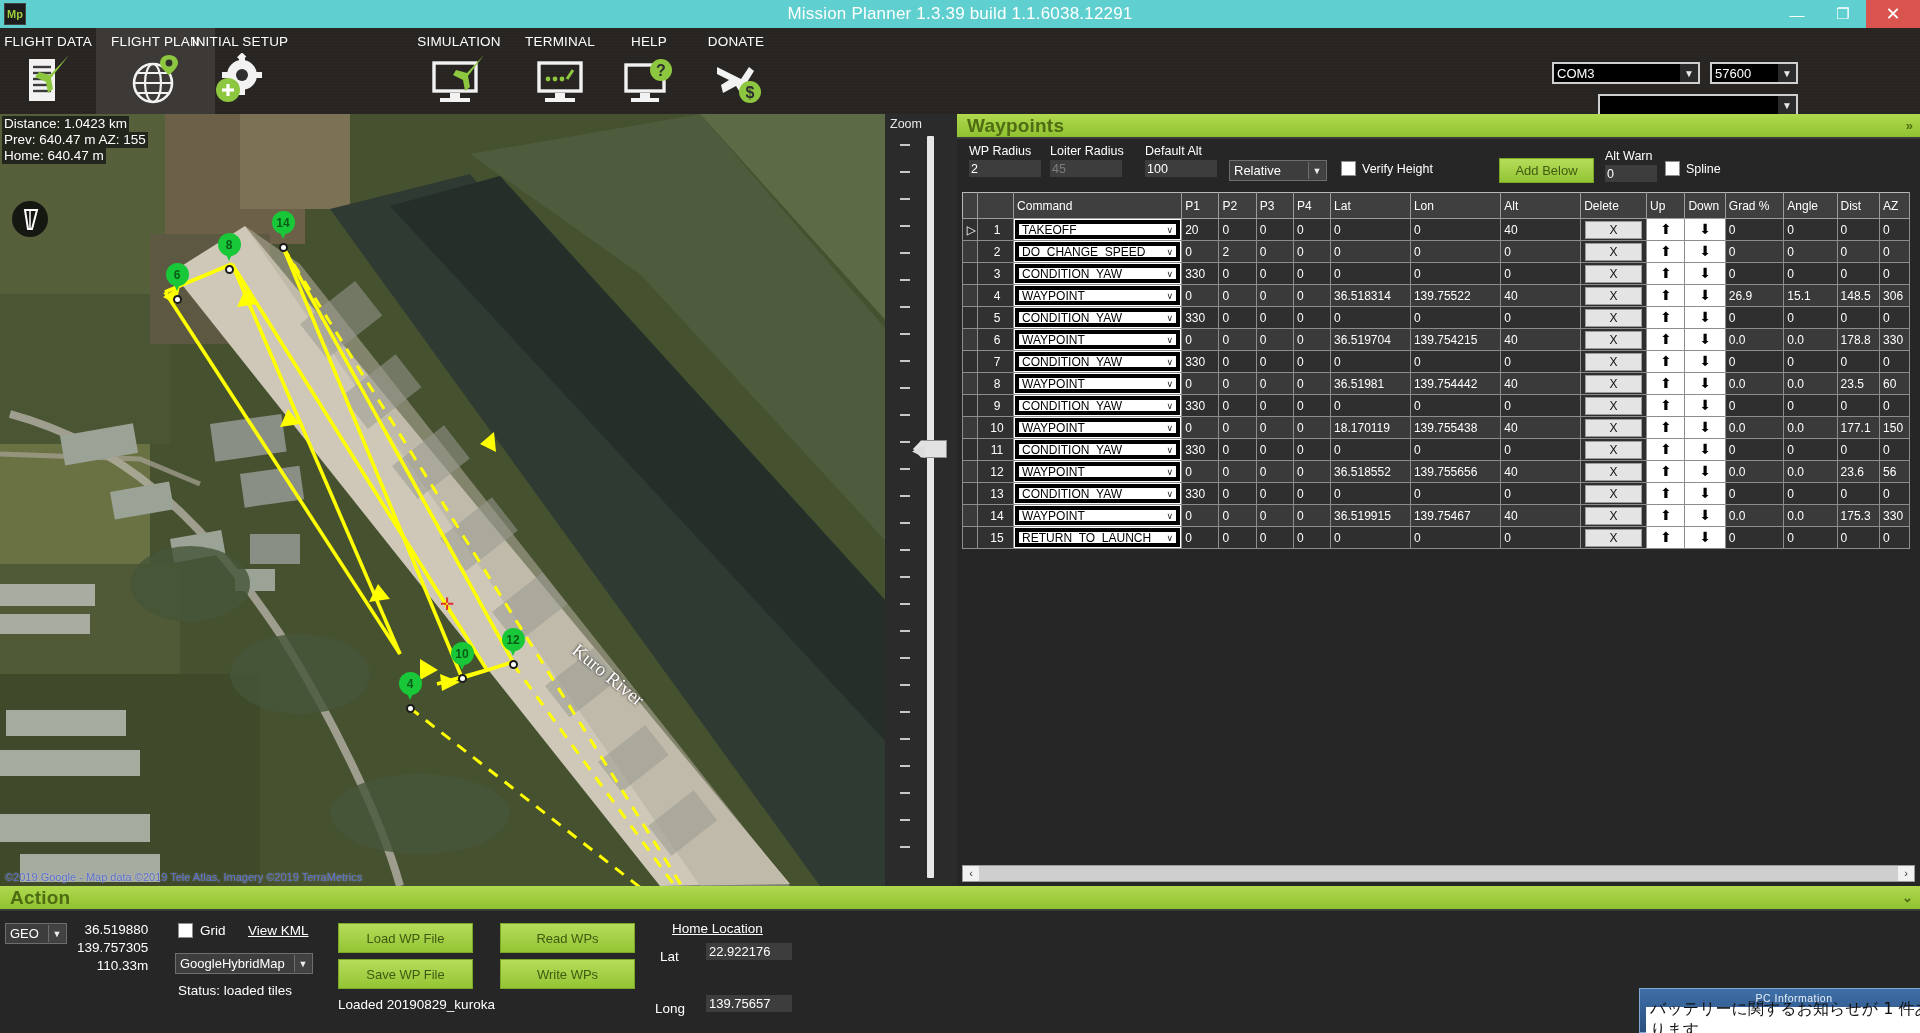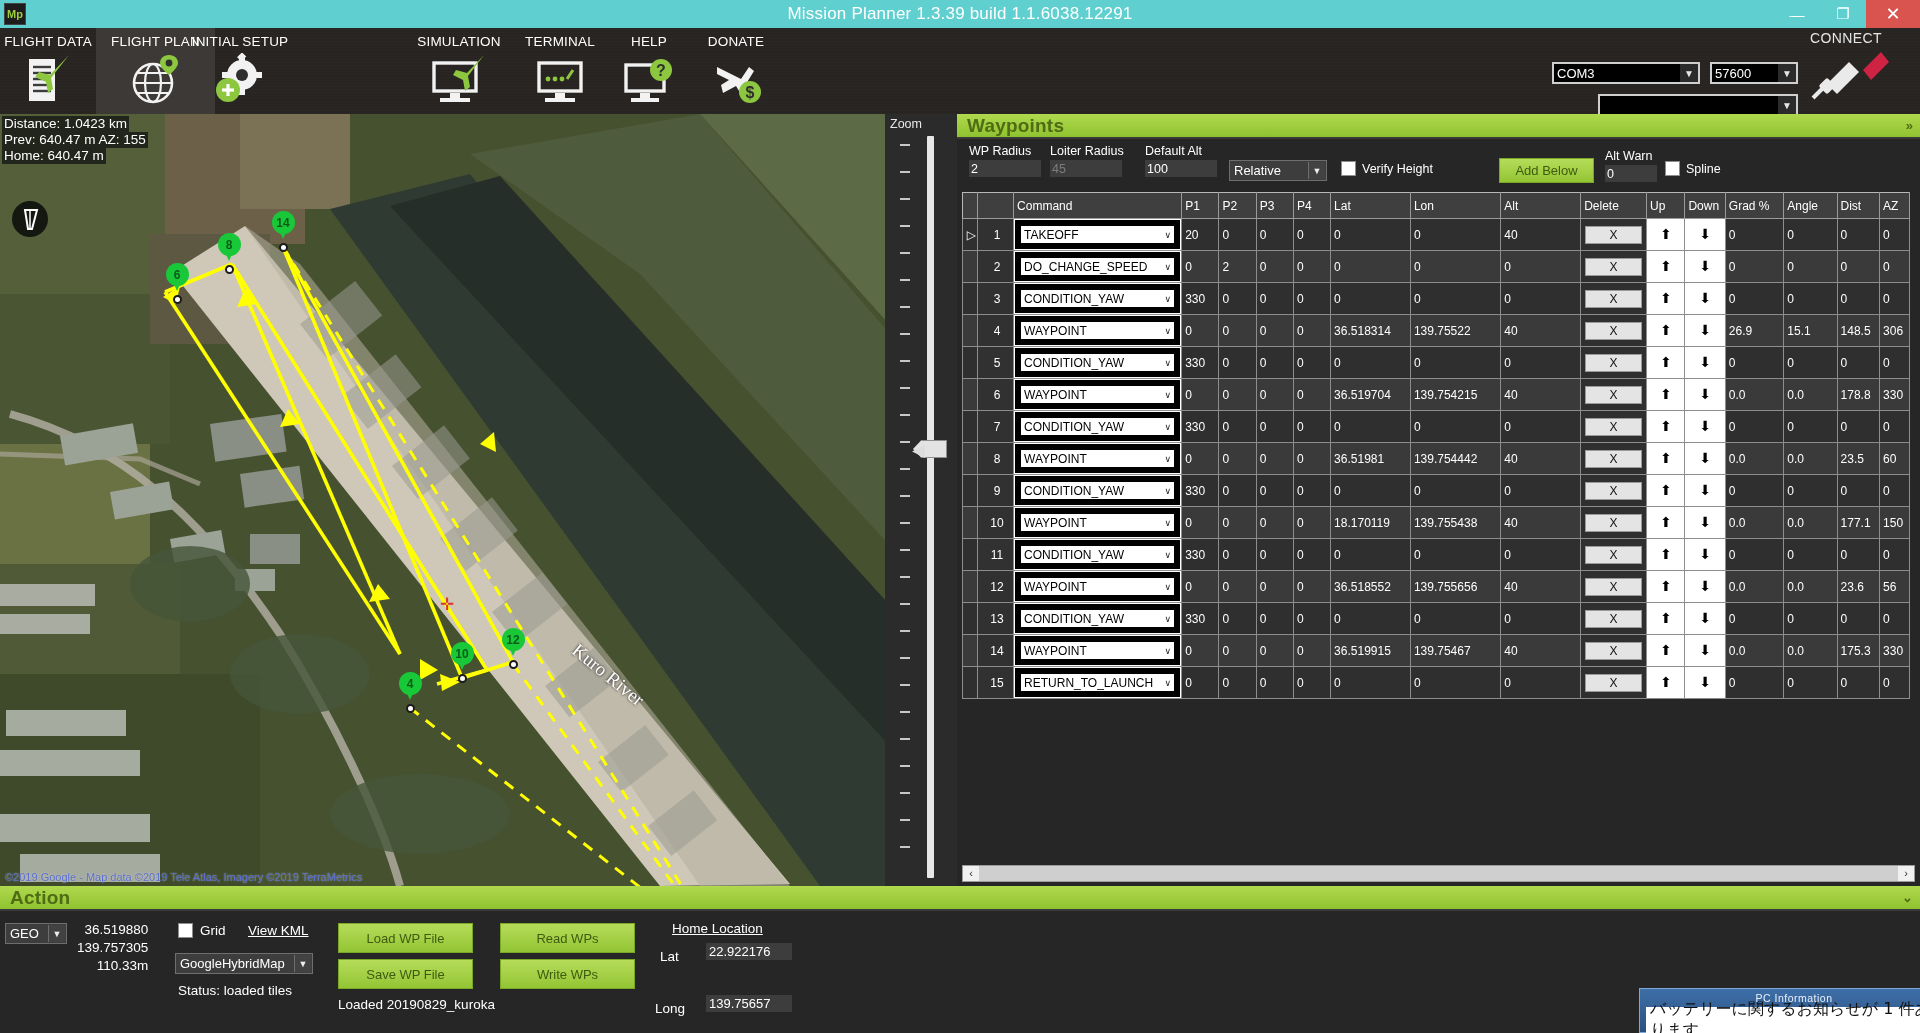--- a/index.html
+++ b/index.html
@@ -186,21 +186,21 @@
   }
   table.wpt td {
     background: #2f2f2f; color: #fff; font-size: 12px;
     padding: 0 0 0 3px; height: 21px;
     border: 1px solid #8d8d8d;
   }
   table.wpt tr:nth-child(even) td { background: #3a3a3a; }
   td.rownum { background: #313131 !important; text-align: center; color: #fff; font-size: 12px; }
   td.cmd { padding: 0 !important; background: #ffffff !important; }
   .cmd-sel {
-    background: #ffffff; border: 6px solid #000000; height: 29px; margin: 1px;
+    background: #ffffff; border: 4px solid #000000; height: 19px; margin: 1px;
     color: #000; font-size: 12px; display: flex; align-items: center;
     padding-left: 3px; position: relative;
   }
   .cmd-sel .arrow {
     position: absolute; right: 3px; color: #222; font-size: 9px;
   }
   td.del { background: #2f2f2f !important; padding: 0 !important; }
   .del-btn {
     background: #e4e4e4; border: 1px solid #9a9a9a; height: 18px; margin: 1px 4px;
     color: #111; font-size: 12px; display: flex; align-items: center; justify-content: center;
@@ -383,29 +383,20 @@
   </div>
   <div class="combo" style="left:1710px;top:34px;width:88px">
     <span>57600</span>
     <span class="arrow">▼</span>
   </div>
   <div class="combo" style="left:1598px;top:66px;width:200px">
     <span></span>
     <span class="arrow">▼</span>
   </div>
 
-  <div id="connect-block">
-    <div id="connect-label">CONNECT</div>
-    <svg width="90" height="52" viewBox="0 0 90 52" style="margin-top:2px">
-      <path d="M80 4 L62 22 L70 32 L88 14 Z" fill="#cf2343"></path>
-      <path d="M58 24 L36 46 L26 36 L48 14 Z" fill="#eaeaea"></path>
-      <rect x="20" y="32" width="12" height="12" rx="2" fill="#eaeaea" transform="rotate(-45 26 38)"></rect>
-      <line x1="12" y1="50" x2="24" y2="38" stroke="#eaeaea" stroke-width="4"></line>
-    </svg>
-  </div>
 </div>
 
 <div id="map">
   <svg id="map-canvas" viewBox="0 0 916 772" preserveAspectRatio="none">
     <defs>
       <linearGradient id="fieldG" x1="0" y1="0" x2="1" y2="1">
         <stop offset="0%" stop-color="#53603c"></stop>
           <stop offset="100%" stop-color="#3f4a2d"></stop>
       </linearGradient>
     </defs>

